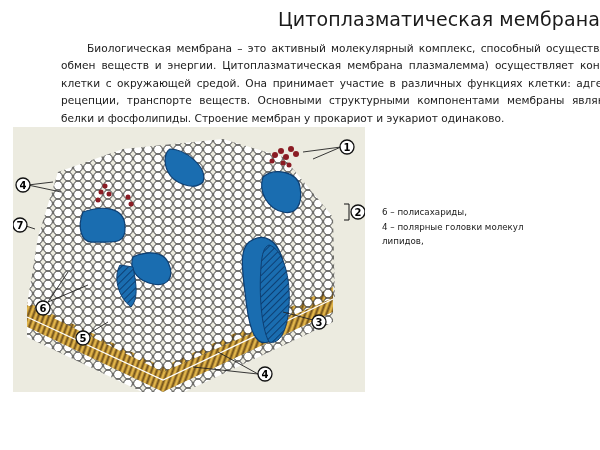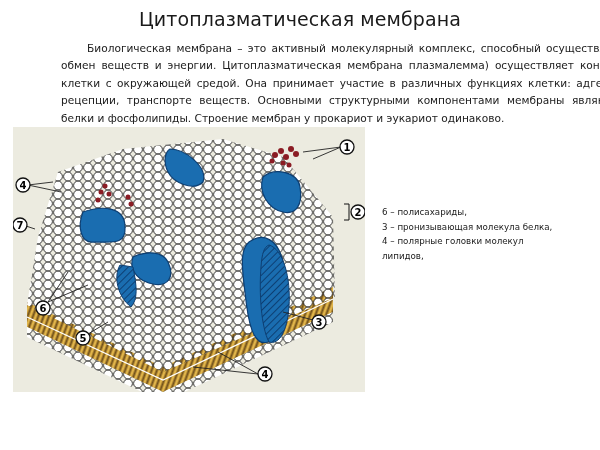--- a/index.html
+++ b/index.html
@@ -1,18 +1,18 @@
 <!DOCTYPE html>
 <html><head>
 <meta charset="utf-8">
 <style>
   html, body { margin:0; padding:0; background:#ffffff; }
   body { width:600px; height:450px; position:relative; overflow:hidden;
          font-family:"DejaVu Sans", "Liberation Sans", sans-serif; color:#1a1a1a; }
-  .title { position:absolute; left:0; top:8px; width:600px; text-align:center;
+  .title { position:absolute; left:0; top:8px; width:600px; text-align:right;
            font-size:19px; letter-spacing:0.1px; }
   .intro { position:absolute; left:13px; top:40px; width:564px;
            font-size:10.6px; line-height:17.4px; text-align:justify;margin-left:48px; }
   .intro p { margin:0; text-indent:26px; }
   .figure { position:absolute; left:13px; top:127px; width:352px; height:265px;
             background:#ecebe0; }
   .figure svg { position:absolute; left:0; top:0; }
   .legend { position:absolute; left:382px; top:205px; width:210px;
             font-size:8.7px; line-height:14.6px; list-style:none; margin:0; padding:0; }
   .legend li { white-space:nowrap; }
@@ -124,15 +124,14 @@
       <g>
           <circle cx="7" cy="98" r="7" fill="#fff" stroke="#111" stroke-width="1.3"></circle>
           <text x="7" y="102">7</text>
         </g>
     </g>
   </svg>
 </div>
 
 <ul class="legend">
   <li>6 – полисахариды,</li>
-  <li>3 – пронизывающая молекула белка,</li>
   <li class="wrap" style="width:160px">4 – полярные головки молекул липидов,</li>
 </ul>
 
 </body></html>

